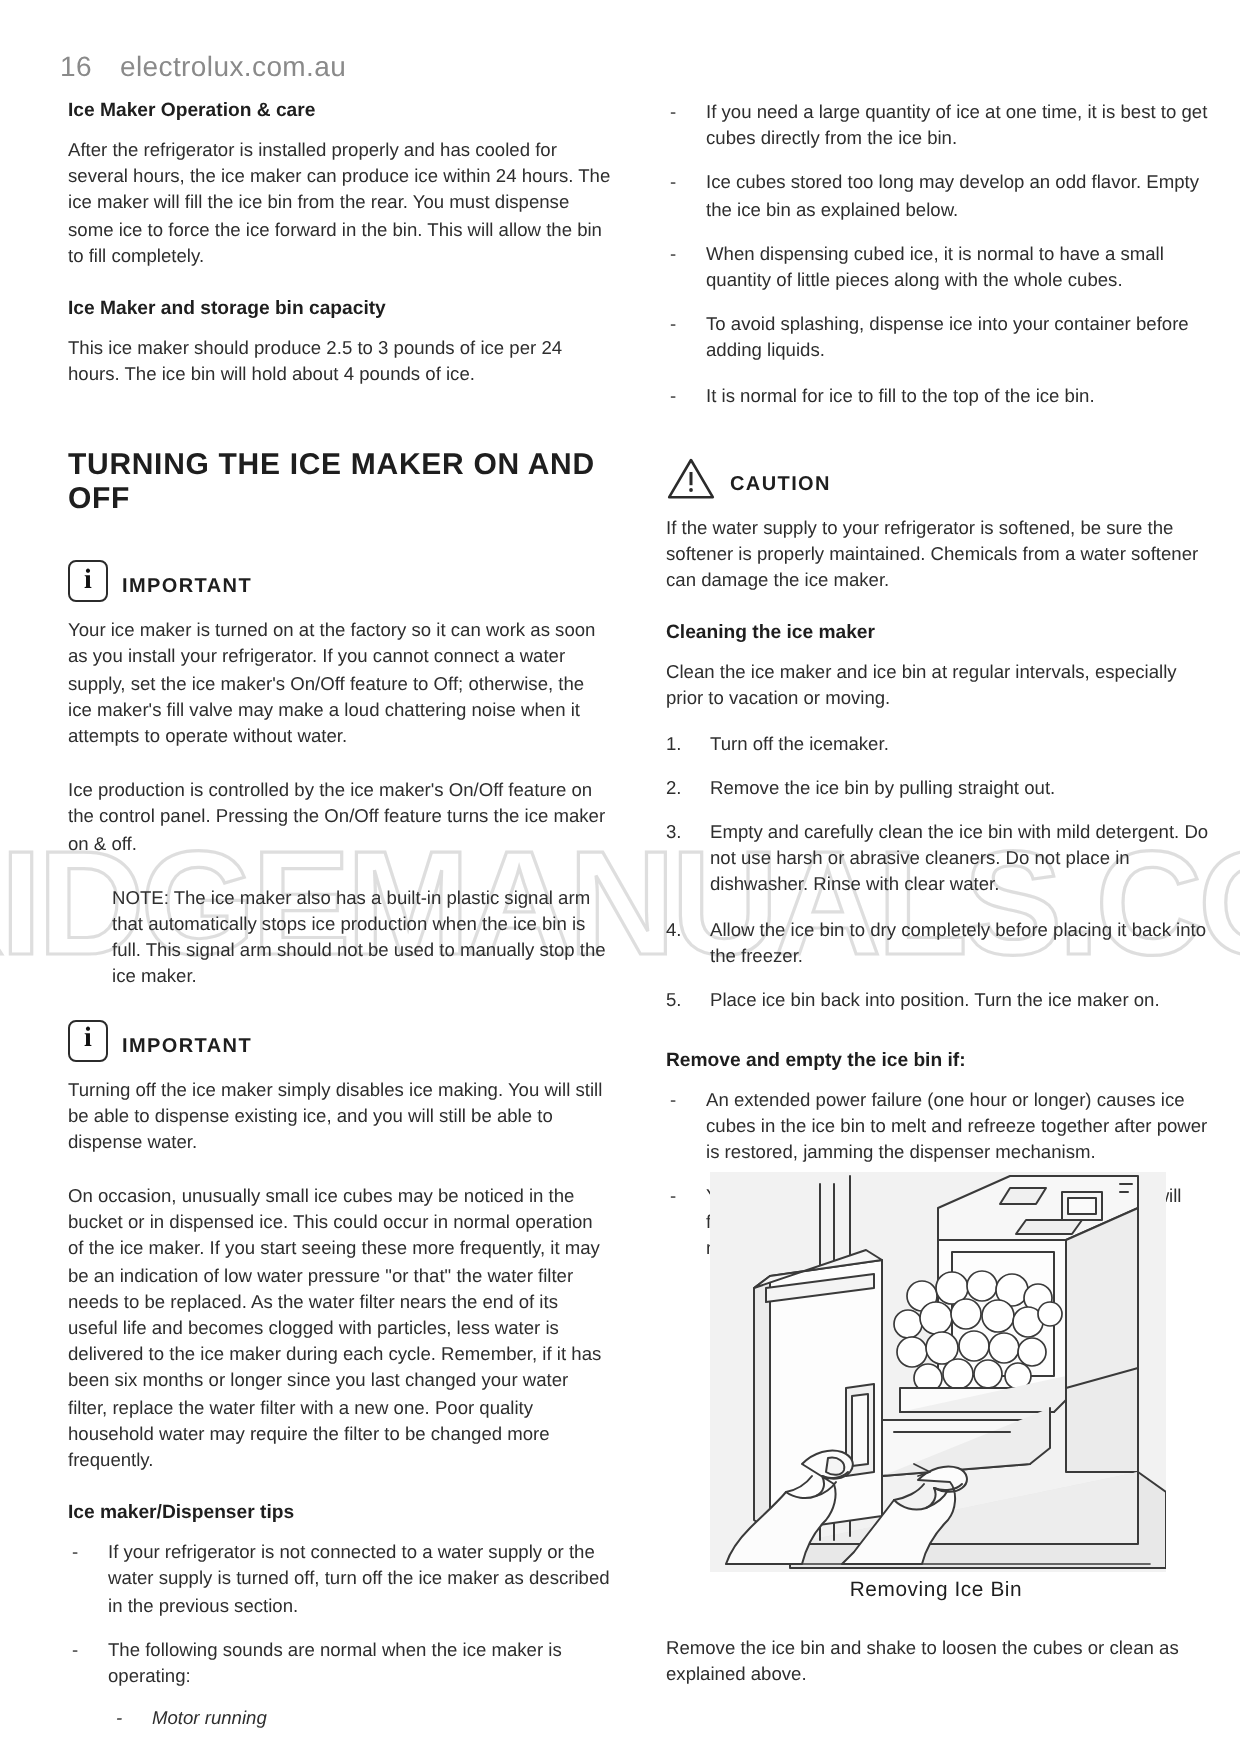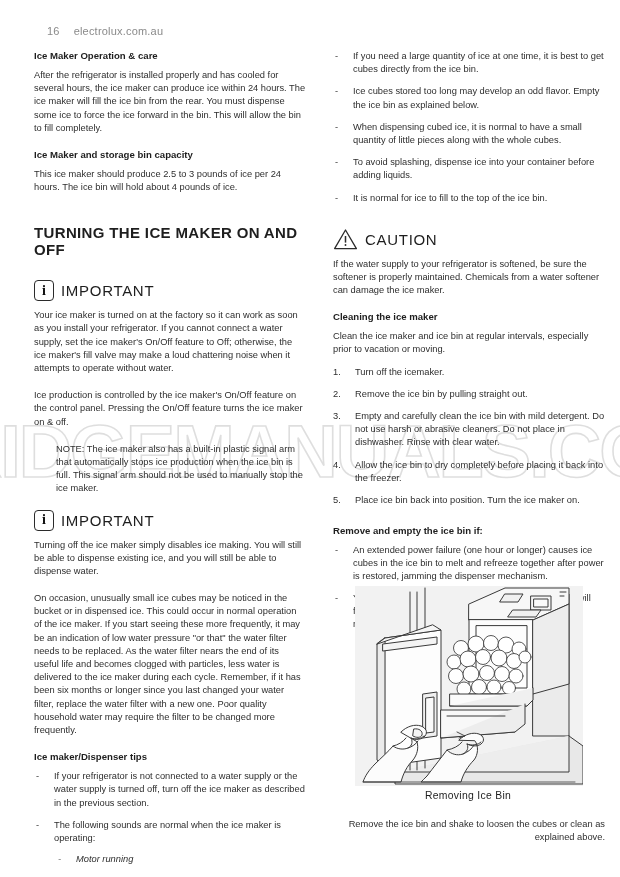--- a/index.html
+++ b/index.html
@@ -37,23 +37,23 @@
     letter-spacing: -2px;
     color: transparent;
     -webkit-text-stroke: 1.6px #dddddd;
     white-space: nowrap;
     opacity: 0.95;
   }
 
   
   .pg-header {
     position: absolute;
-    left: 47px;
+    left: 30px;
     top: 25px;
-    font-size: 11px;
+    font-size: 14px;
     color: #8a8a8a;
     letter-spacing: 0.2px;
     z-index: 3;
   }
   .pg-header .num { margin-right: 14px; }
 
   
   .col {
     position: absolute;
     top: 50px;
@@ -99,22 +99,22 @@
   }
 
   
   .callout {
     display: flex;
     align-items: flex-end;
     gap: 7px;
     margin: 0 0 8px 0;
   }
   .callout .label {
-    font-size: 15px;
-    font-weight: normal;
+    font-size: 10px;
+    font-weight: bold;
     letter-spacing: 0.7px;
     color: #1e1e1e;
     padding-bottom: 2px;
   }
   .icon-info {
     width: 20px;
     height: 21px;
     border: 1.4px solid #2b2b2b;
     border-radius: 4px;
     display: flex;
@@ -211,21 +211,20 @@
     margin-top: 4px;
     letter-spacing: 0.3px;
     width: 250px;
     margin-left: 10px;
   }
   .figure .after {
     font-size: 9.3px;
     line-height: 1.42;
     margin-top: 17px;
     color: #2e2e2e;
-    text-align: right;
   }
 </style>
 </head>
 <body>
 
 <div class="page">
 
   <div class="watermark">
     <span>FRIDGEMANUALS.COM</span>
   </div>

